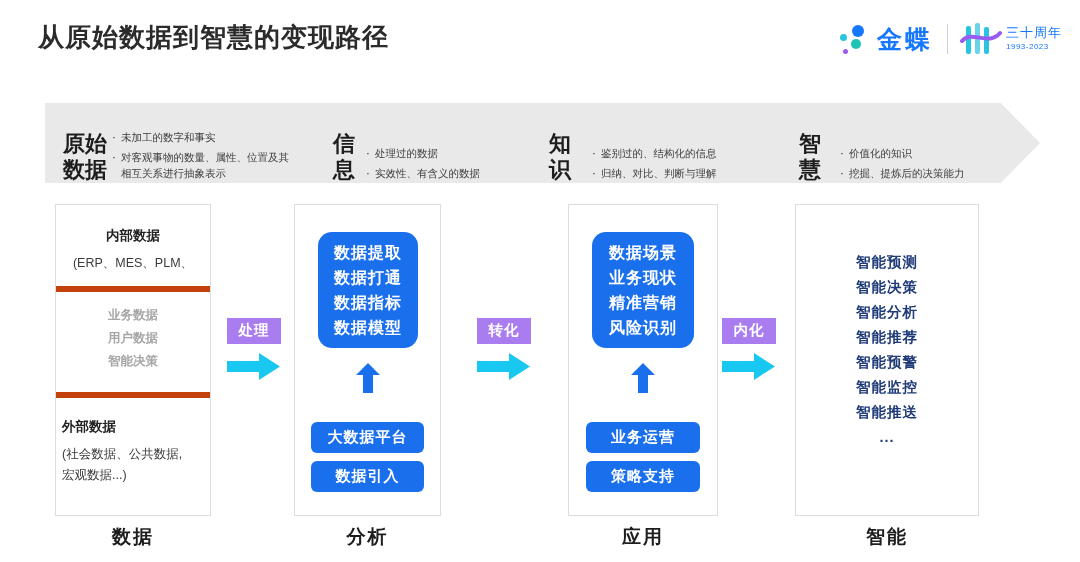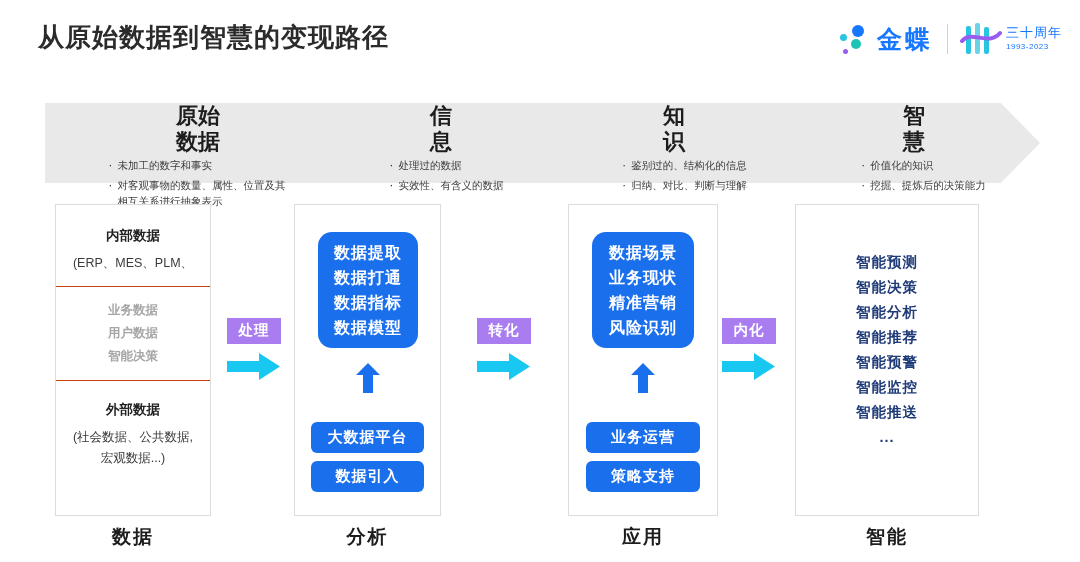--- a/index.html
+++ b/index.html
@@ -43,21 +43,21 @@
   .banner{
     position:absolute;left:45px;top:103px;width:995px;height:80px;
     background:#e9e9e9;
     -webkit-clip-path:polygon(0 0,944px 0,944px -12px,995px 40px,944px 92px,944px 80px,0 80px);
     clip-path:polygon(0 0,944px 0,944px -12px,995px 40px,944px 92px,944px 80px,0 80px);
   }
   .banner-inner{
     position:absolute;left:45px;top:103px;width:995px;height:80px;
     display:flex;align-items:center;
   }
-  .bseg{display:flex;align-items:center;height:100%;flex-direction:column;}
+  .bseg{display:flex;align-items:flex-end;height:100%;}
   .bseg-title{
     font-size:22px;font-weight:bold;color:#1d1d1d;line-height:1.18;
     letter-spacing:0;white-space:nowrap;
   }
   .bseg-rows{display:flex;flex-direction:column;justify-content:center;}
   .bseg-row{display:flex;align-items:flex-start;margin:2px 0;}
   .bullet{
     color:#3a3a3a;font-size:13px;line-height:15px;width:14px;flex:0 0 14px;
     text-align:center;
   }
@@ -68,28 +68,28 @@
   
   .card{
     position:absolute;background:#ffffff;border:1px solid #dcdcdc;
     top:204px;height:312px;box-sizing:border-box;
   }
   .card-1{left:55px;width:156px;}
   .card-2{left:294px;width:147px;}
   .card-3{left:568px;width:150px;}
   .card-4{left:795px;width:184px;}
 
-  .seg-divider{border-top:1px solid #c2410c;}
+  .seg-divider{border-top:6px solid #c2410c;}
 
   .c1-top{padding:22px 8px 12px;text-align:center;}
   .c1-head{font-size:13.5px;font-weight:bold;color:#222;margin-bottom:8px;}
   .c1-sub{font-size:12.5px;color:#3a3a3a;line-height:21px;}
   .c1-mid{padding:12px 8px;text-align:center;}
   .c1-mid div{font-size:12.5px;font-weight:bold;color:#a6a6a6;line-height:23px;}
-  .c1-bot{padding:20px 6px 12px;text-align:center;}
+  .c1-bot{padding:20px 6px 12px;margin-top:7px;}
 
   .bluebox{
     position:absolute;background:#1a6fed;border-radius:14px;
     color:#fff;text-align:center;font-weight:bold;
     display:flex;flex-direction:column;justify-content:center;
   }
   .bluebox div{font-size:16px;line-height:25px;letter-spacing:1px;}
   .bb-2{left:318px;top:232px;width:100px;height:116px;}
   .bb-3{left:592px;top:232px;width:102px;height:116px;}
 

